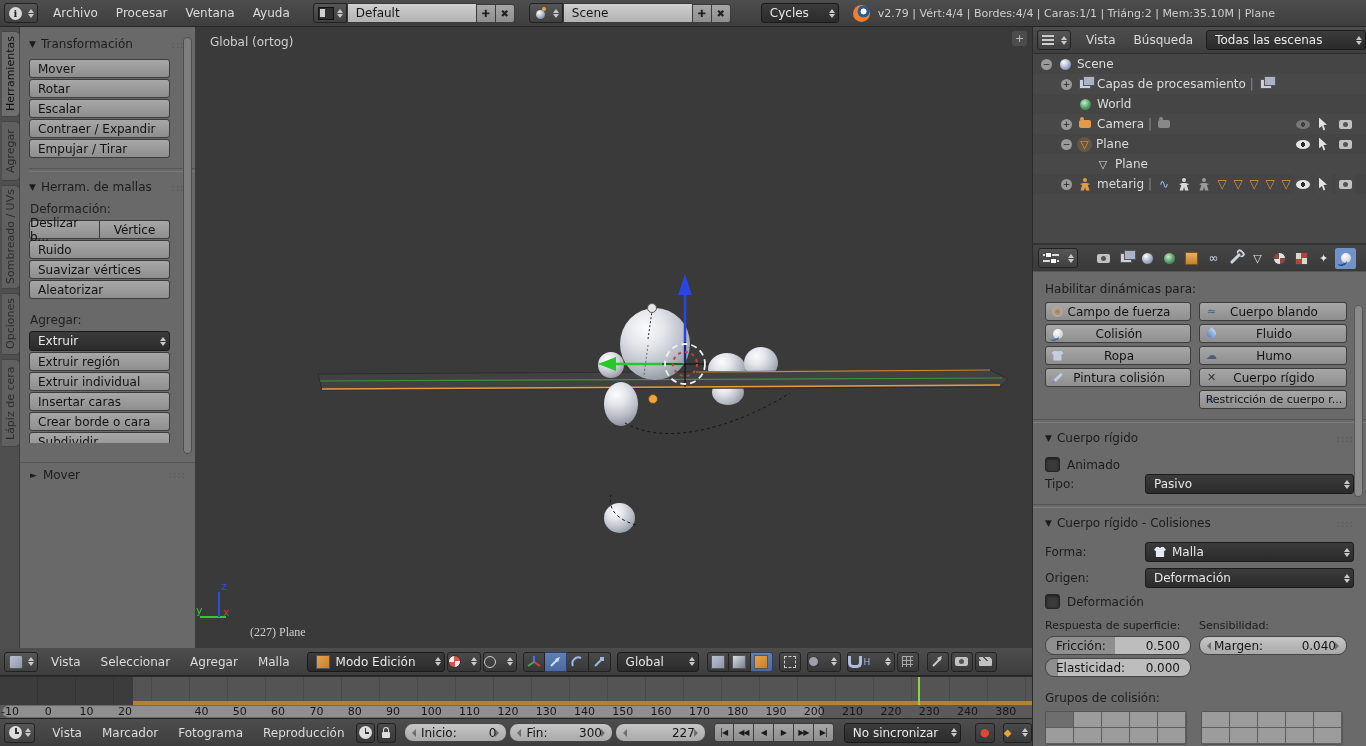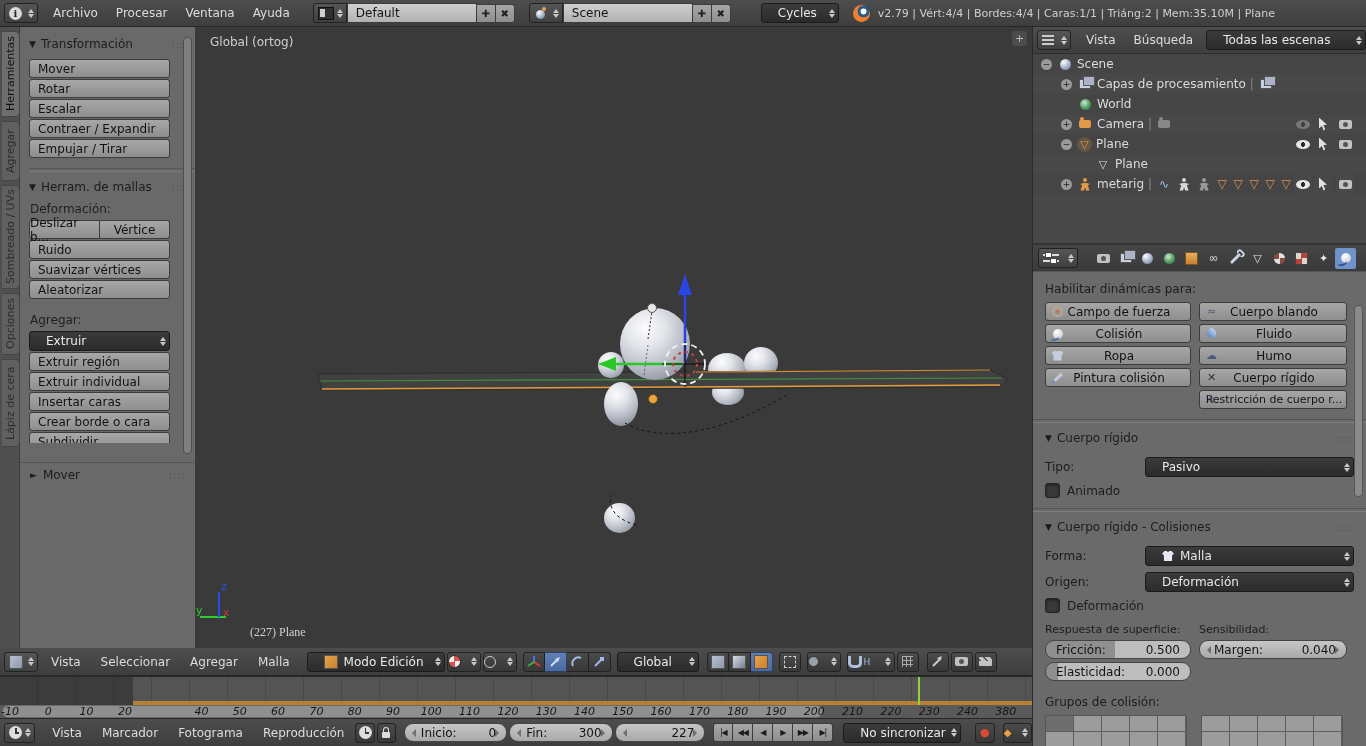--- a/index.html
+++ b/index.html
@@ -8,21 +8,21 @@
        color:#e0e0e0;user-select:none;}
   
   .hdr{background:linear-gradient(#4d4d4d,#3e3e3e);border-bottom:1px solid #262626;}
   .mi{padding:0 9px;color:#dcdcdc;line-height:26px;cursor:default;white-space:nowrap;}
   .updn{display:inline-flex;flex-direction:column;margin-left:auto;padding:0 3px;gap:1px;}
   .updn i{display:block;width:0;height:0;border:3px solid transparent;}
   .updn i.u{border-bottom:4px solid #c9c9c9;border-top:none;}
   .updn i.d{border-top:4px solid #c9c9c9;border-bottom:none;}
   .dsel{height:20px;background:linear-gradient(#3b3b3b,#2b2b2b);border:1px solid #1b1b1b;
         border-radius:3px;color:#e8e8e8;display:inline-flex;align-items:center;
-        padding-left:16px;box-sizing:border-box;}
+        padding-left:8px;box-sizing:border-box;}
   .lbtn{height:19px;background:linear-gradient(#a7a7a7,#8e8e8e);border:1px solid #3c3c3c;
         border-radius:3px;color:#121212;display:flex;align-items:center;justify-content:center;
         box-sizing:border-box;}
   .sqbtn{width:19px;height:19px;background:linear-gradient(#a7a7a7,#8e8e8e);border:1px solid #3c3c3c;
         border-radius:3px;color:#222;display:inline-flex;align-items:center;justify-content:center;
         font-size:10px;box-sizing:border-box;}
   .darkbtn{width:21px;height:20px;background:linear-gradient(#4a4a4a,#383838);border:1px solid #222;
         border-radius:3px;display:inline-flex;align-items:center;justify-content:center;box-sizing:border-box;}
   .pill{height:19px;border-radius:9px;border:1px solid #454545;background:linear-gradient(#c6c6c6,#a9a9a9);
         color:#141414;display:flex;align-items:center;padding:0 10px;box-sizing:border-box;position:relative;overflow:hidden;}
@@ -95,21 +95,21 @@
        display:inline-flex;align-items:center;justify-content:center;box-sizing:border-box;}
   .tog.on{background:linear-gradient(#5f80b5,#4a69a0);border-color:#2d3f63;}
   .grpL{border-radius:3px 0 0 3px !important;} .grpM{border-radius:0 !important;border-left:none !important;} .grpR{border-radius:0 3px 3px 0 !important;border-left:none !important;}
   
   #tl{position:absolute;left:0;top:676px;width:1032px;height:42px;background:#545454;
       border-top:1px solid #2a2a2a;box-sizing:border-box;overflow:hidden;}
   #tl-grid{position:absolute;left:0;top:0;width:1032px;height:28px;
       background:repeating-linear-gradient(to right,transparent 0 37px,#494949 37px 38px);}
   #tl-pre{position:absolute;left:0;top:0;width:133px;height:28px;background:rgba(0,0,0,.28);}
   #tl-band{position:absolute;left:133px;top:24px;width:899px;height:4px;background:#c8882f;opacity:.85;}
-  #tl-ticks{position:absolute;left:0;top:28px;width:1032px;height:14px;background:#5a5a5a;font-style:italic;}
+  #tl-ticks{position:absolute;left:0;top:28px;width:1032px;height:14px;background:#5a5a5a;}
   #tl-pillbar{position:absolute;left:2px;top:0px;width:821px;height:13px;border-radius:7px;background:#8f8f8f;border:1px solid #6a6a6a;box-sizing:border-box;}
   .tick{position:absolute;top:0px;width:30px;text-align:center;font-size:11px;color:#161616;line-height:14px;}
   #playhead{position:absolute;left:918px;top:0;width:2px;height:28px;background:#8ed53c;z-index:3;}
   
   #tlheader{position:absolute;left:0;top:718px;width:1032px;height:28px;display:flex;align-items:center;
       padding-left:4px;box-sizing:border-box;gap:2px;border-top:1px solid #262626;background:linear-gradient(#4d4d4d,#3e3e3e);}
   .clock-ic{width:13px;height:13px;border-radius:50%;background:#ddd;position:relative;display:inline-block;}
   .clock-ic::before{content:"";position:absolute;left:6px;top:2px;width:1.5px;height:5px;background:#333;}
   .clock-ic::after{content:"";position:absolute;left:6px;top:6px;width:4px;height:1.5px;background:#333;}
   .lock-ic{width:8px;height:6px;background:#ddd;border-radius:1px;position:relative;display:inline-block;margin-top:4px;}
@@ -822,33 +822,33 @@
             <span>Restricción de cuerpo r...</span>
           </div>
       </div>
 
       <div class="panel-sep"></div>
       <div class="panel-h" style="width:auto;margin-bottom:12px;">
         <span class="tri">▼</span>
         <span>Cuerpo rígido</span>
         <span class="grip">::::</span>
       </div>
+      <div class="prow" style="margin-bottom:2px;">
+        <span class="chk"></span>
+        <span style="margin-left:7px;">Animado</span>
+      </div>
       <div class="prow">
         <span class="plab">Tipo:</span>
         <div class="dsel">
           <span>Pasivo</span>
           <span class="updn">
               <i class="u"></i>
               <i class="d"></i>
             </span>
         </div>
-      </div>
-      <div class="prow" style="margin-bottom:2px;">
-        <span class="chk"></span>
-        <span style="margin-left:7px;">Animado</span>
       </div>
 
       <div class="panel-sep"></div>
       <div class="panel-h" style="width:auto;margin-bottom:12px;">
         <span class="tri">▼</span>
         <span>Cuerpo rígido - Colisiones</span>
         <span class="grip">::::</span>
       </div>
       <div class="prow">
         <span class="plab">Forma:</span>

